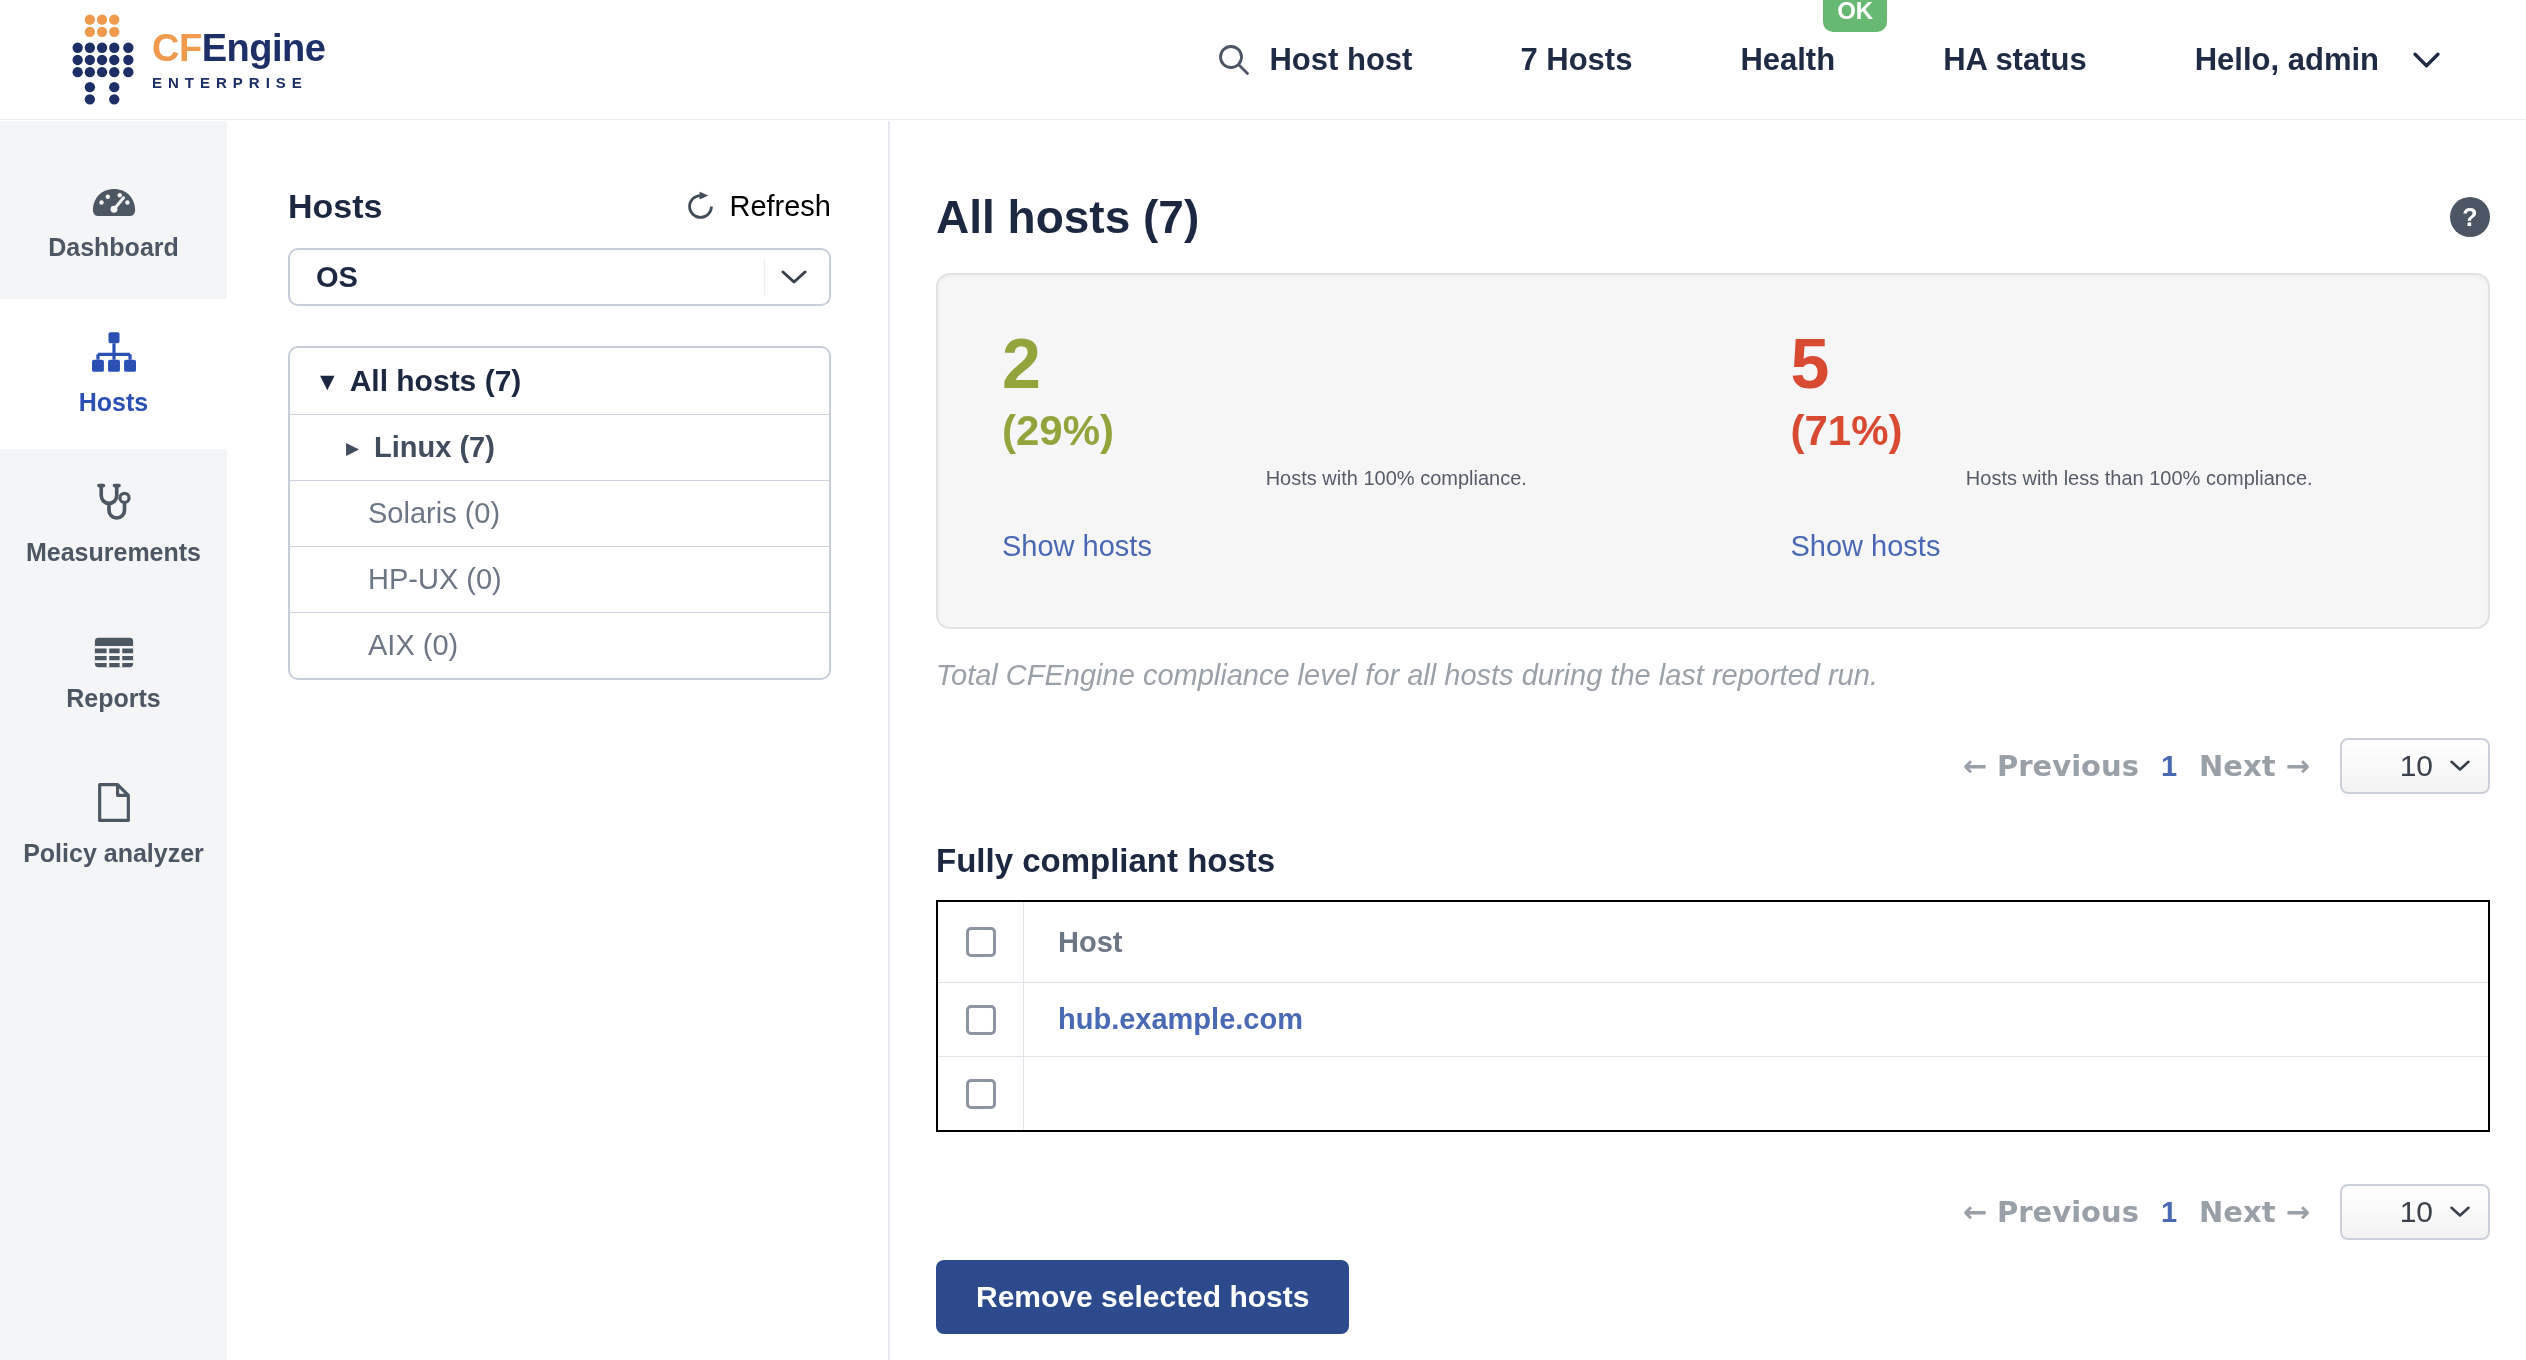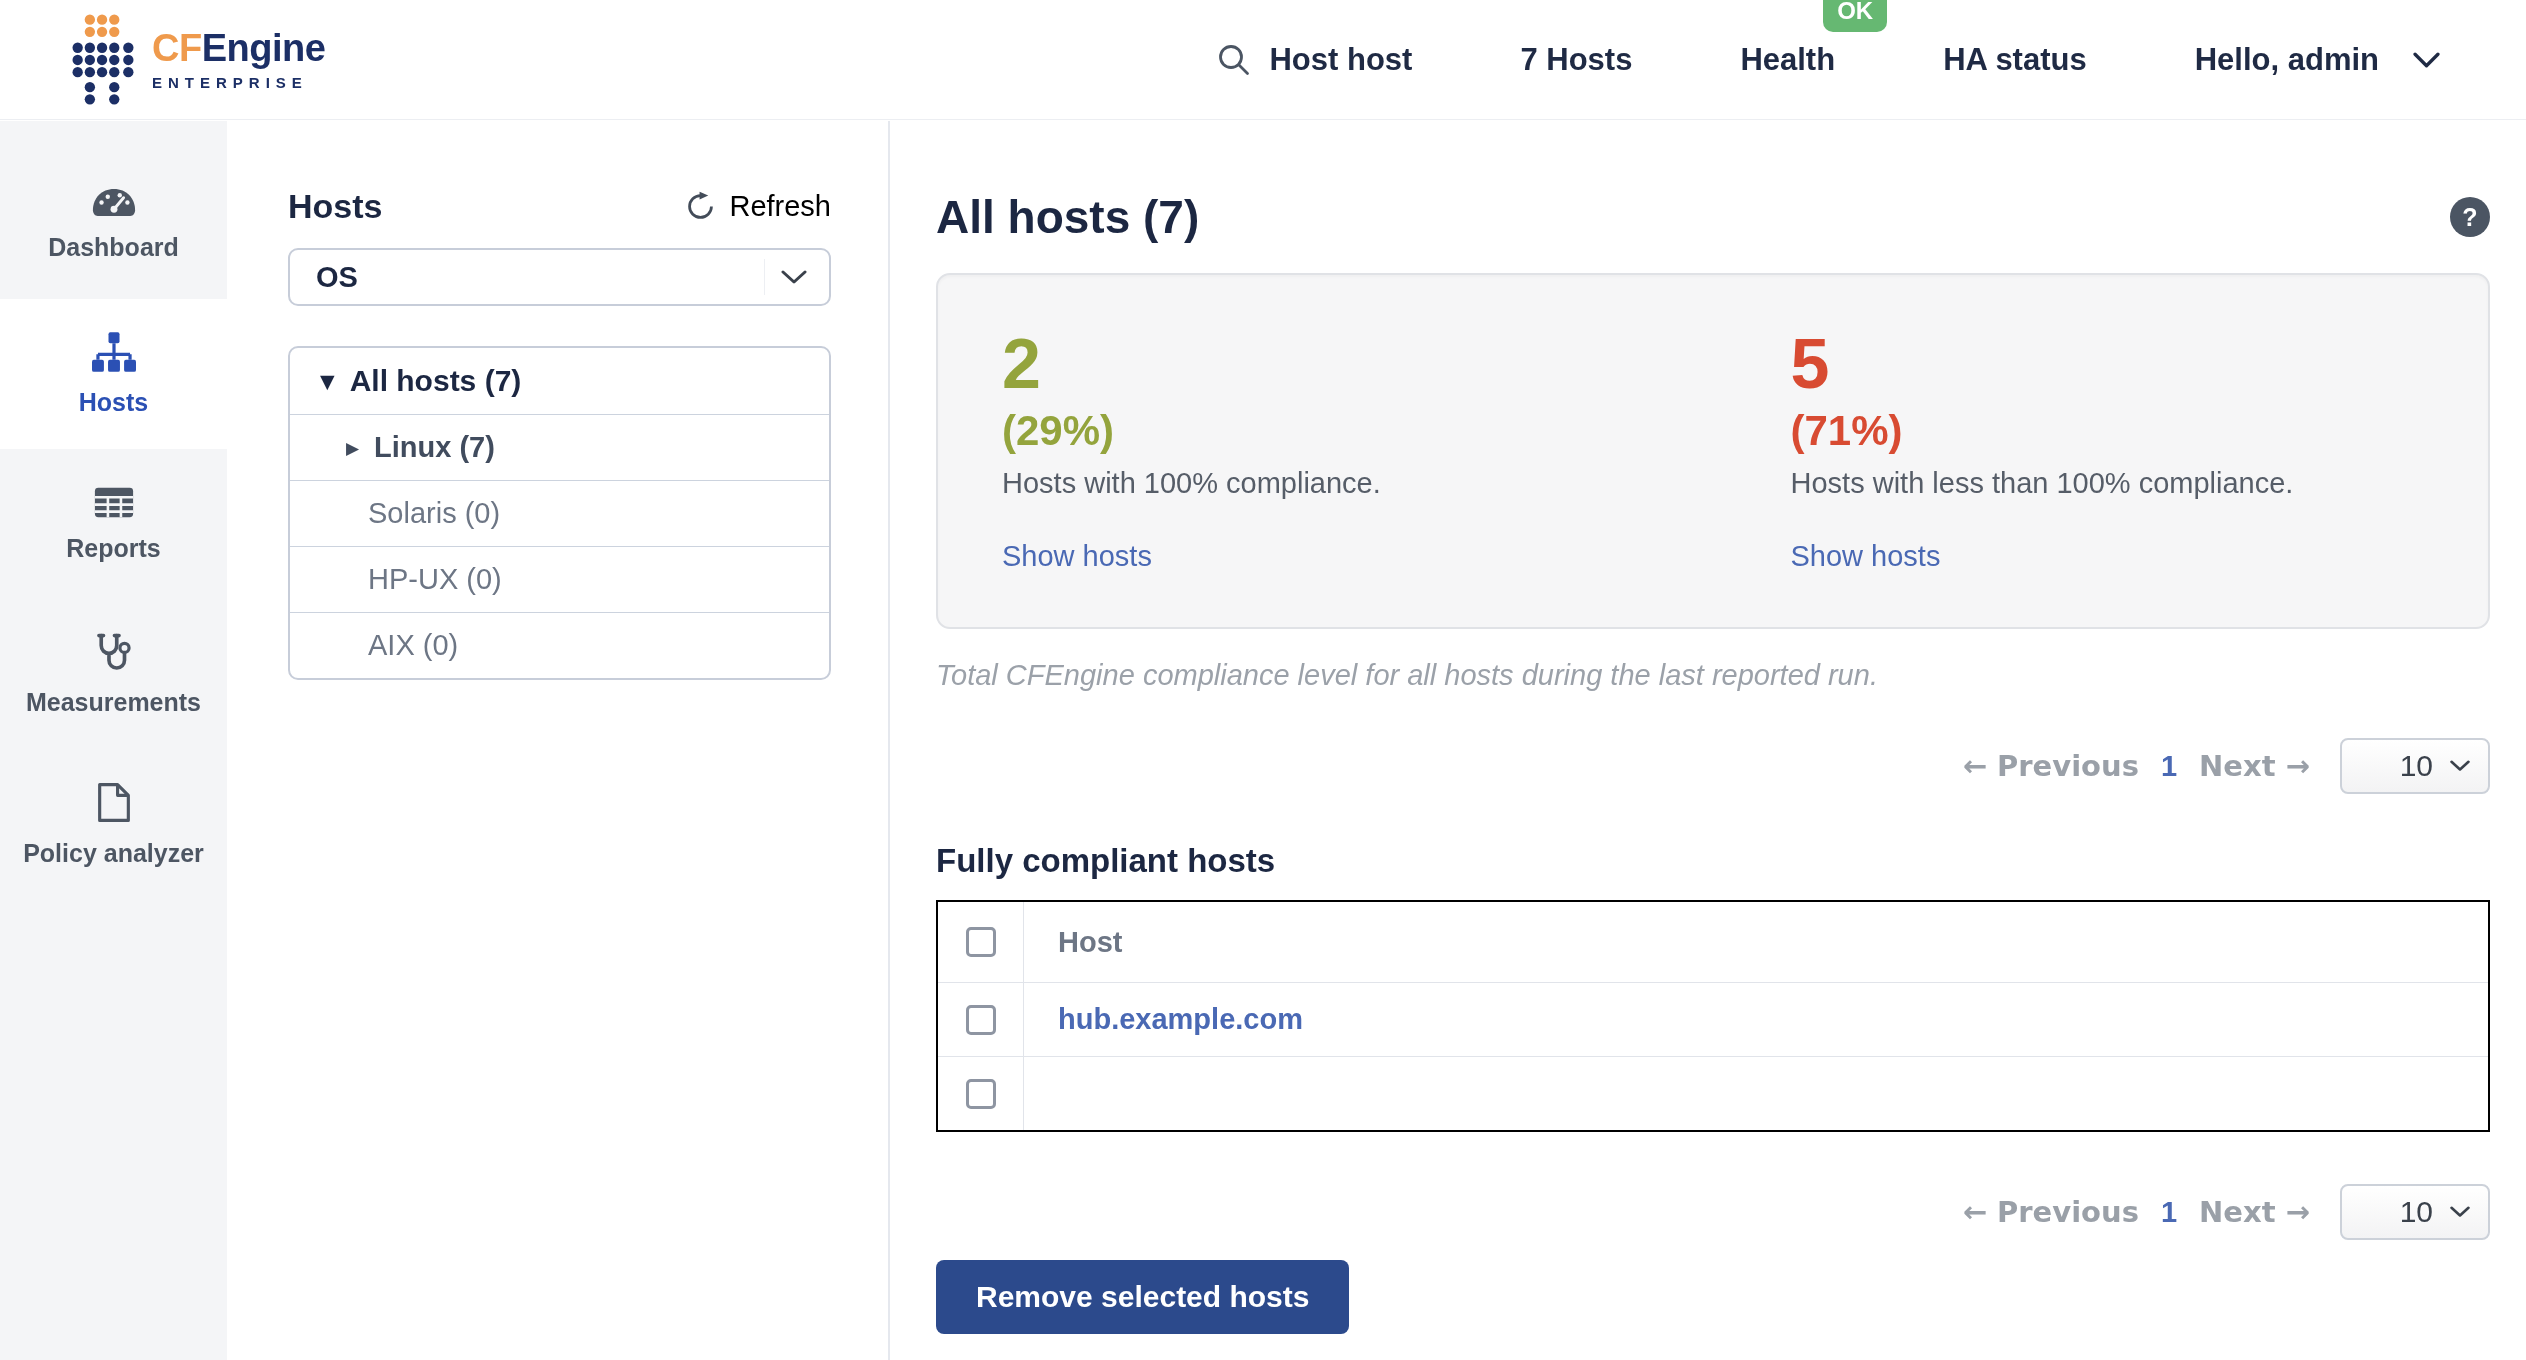--- a/index.html
+++ b/index.html
@@ -60,21 +60,21 @@
   .help { width:40px; height:40px; border-radius:50%; background:#4b5563; color:#fff;
     font-size:25px; font-weight:700; display:flex; align-items:center; justify-content:center; cursor:pointer; }
   .stats { margin-top:30px; height:356px; background:#f6f6f7; border:2px solid #e0e2e6;
     border-radius:14px; display:flex; padding-top:54px; box-shadow:inset 0 2px 3px rgba(0,0,0,0.03); }
   .stat.green { width:55%; padding-left:64px; }
   .stat.red { width:45%; }
   .stat-count { font-size:70px; font-weight:800; line-height:1; }
   .green .stat-count, .green .stat-percent { color:#94a43d; }
   .red .stat-count, .red .stat-percent { color:#d84b32; }
   .stat-percent { font-size:42px; font-weight:800; margin-top:8px; }
-  .stat-desc { font-size:29px; color:#565d68; margin-top:12px; }
+  .stat-desc { font-size:20px; color:#565d68; margin-top:12px;text-align:center; }
   .stat-link { display:inline-block; font-size:29px; color:#4a69b4; margin-top:40px; cursor:pointer; }
   .caption { margin-top:30px; font-style:italic; font-size:29px; color:#9ba1a9; }
   .pagination { margin-top:46px; display:flex; align-items:center; justify-content:flex-end; gap:22px; }
   .pagination.bottom { margin-top:52px; }
   .pg-prev,.pg-next { font-size:29px; font-weight:600; color:#9aa0a8; cursor:pointer;
     font-family:"DejaVu Sans","Liberation Sans",sans-serif; }
   .pg-page { font-size:29px; font-weight:700; color:#4a69b4; cursor:pointer; }
   .page-size { width:150px; height:56px; margin-left:8px; border:2px solid #ccd1d9; border-radius:8px;
     background:linear-gradient(#ffffff,#f3f3f4); display:flex; align-items:center; justify-content:flex-end;
     gap:17px; padding:0 18px; font-size:30px; color:#3a414b; cursor:pointer; }
@@ -192,41 +192,41 @@
         <rect x="35" y="30" width="13" height="13" rx="2"></rect>
       </g>
       <g stroke="currentColor" stroke-width="3.5" fill="none">
         <path d="M24 12 v8 M6.5 30 v-6 M41.5 30 v-6 M6.5 24 h35 M24 20 v10"></path>
       </g>
     </svg>
     <span class="lbl">Hosts</span>
   </div>
 
   <div class="side-item">
+    <svg width="42" height="42" viewBox="0 0 46 46">
+      <g fill="none" stroke="currentColor" stroke-width="4" stroke-linecap="round">
+        <path d="M9 5 v11 a8.5 8.5 0 0 0 17 0 V5"></path>
+        <path d="M17.5 27 v5 a8.5 8.5 0 0 0 17 0 v-8"></path>
+      </g>
+      <circle cx="34.5" cy="18.5" r="5" fill="none" stroke="currentColor" stroke-width="3.5"></circle>
+      <g stroke="currentColor" stroke-width="4" stroke-linecap="round">
+        <path d="M6.5 5 h5 M23.5 5 h5"></path>
+      </g>
+    </svg>
+    <span class="lbl">Measurements</span>
+  </div>
+
+  <div class="side-item">
     <svg width="42" height="33" viewBox="0 0 48 38">
       <rect x="2" y="2" width="44" height="34" rx="4" fill="currentColor"></rect>
       <g stroke="#f4f5f7" stroke-width="3">
         <path d="M2 13 h44 M2 21.5 h44 M2 29.5 h44 M17 13 v23 M32 13 v23"></path>
       </g>
     </svg>
     <span class="lbl">Reports</span>
-  </div>
-
-  <div class="side-item">
-    <svg width="42" height="42" viewBox="0 0 46 46">
-      <g fill="none" stroke="currentColor" stroke-width="4" stroke-linecap="round">
-        <path d="M9 5 v11 a8.5 8.5 0 0 0 17 0 V5"></path>
-        <path d="M17.5 27 v5 a8.5 8.5 0 0 0 17 0 v-8"></path>
-      </g>
-      <circle cx="34.5" cy="18.5" r="5" fill="none" stroke="currentColor" stroke-width="3.5"></circle>
-      <g stroke="currentColor" stroke-width="4" stroke-linecap="round">
-        <path d="M6.5 5 h5 M23.5 5 h5"></path>
-      </g>
-    </svg>
-    <span class="lbl">Measurements</span>
   </div>
 
   <div class="side-item">
     <svg width="36" height="43" viewBox="0 0 40 48">
       <path d="M4 4 h20 l12 12 v28 h-32 z" fill="none" stroke="currentColor" stroke-width="3.5" stroke-linejoin="round"></path>
       <path d="M24 4 v12 h12" fill="none" stroke="currentColor" stroke-width="3.5" stroke-linejoin="round"></path>
     </svg>
     <span class="lbl">Policy analyzer</span>
   </div>
 </div>

